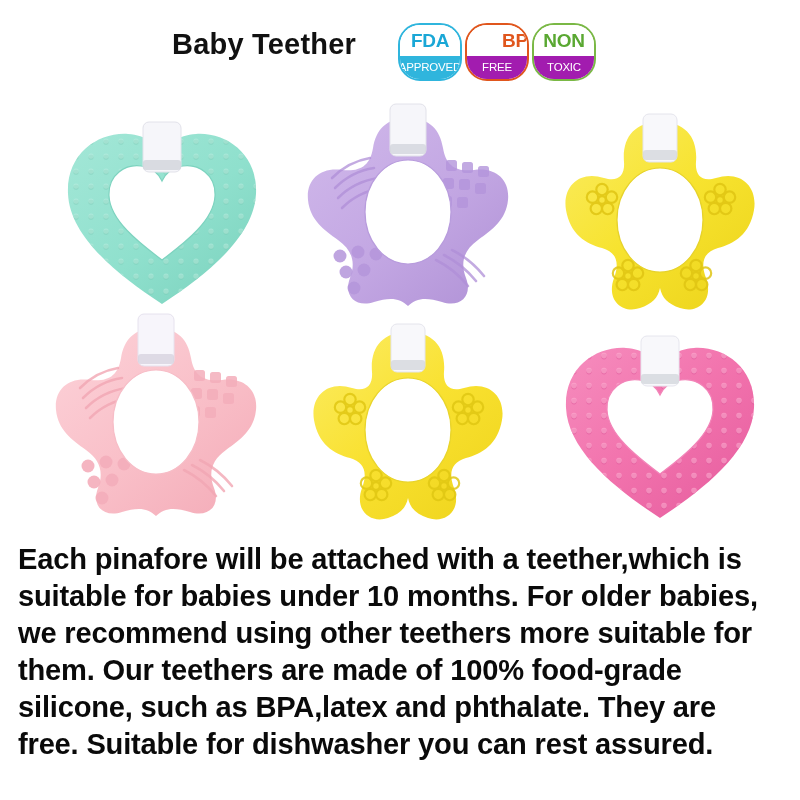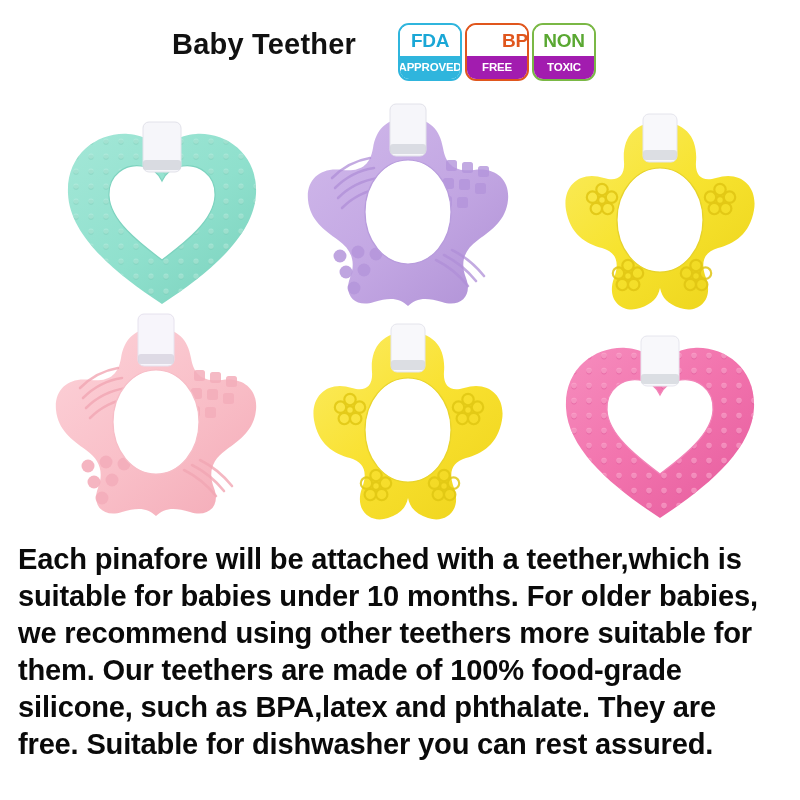--- a/index.html
+++ b/index.html
@@ -16,34 +16,34 @@
   
   .header{position:absolute;left:0;top:0;width:800px;height:100px;}
   .title{
     position:absolute;left:172px;top:28px;
     font-size:29px;font-weight:bold;color:#111;
     letter-spacing:.2px;white-space:nowrap;
     font-family:"Liberation Sans","DejaVu Sans",sans-serif;
   }
   .badges{position:absolute;left:398px;top:23px;display:flex;gap:3px;}
   .badge{
-    width:64px;height:58px;border-radius:11px;
+    width:64px;height:58px;border-radius:22px;
     border:2.5px solid #0000;
     box-sizing:border-box;
     overflow:hidden;display:flex;flex-direction:column;
     background:#fff;
   }
   .badge .b-top{
     flex:0 0 58%;display:flex;align-items:center;justify-content:center;
     background:#fff;
     font-weight:bold;font-size:19px;letter-spacing:-.3px;line-height:1;
   }
   .badge .b-bot{
     flex:1 1 auto;display:flex;align-items:center;justify-content:center;
-    color:#fff;font-weight:bold;font-size:11.5px;letter-spacing:-.2px;line-height:1;
+    color:#fff;font-weight:normal;font-size:11.5px;letter-spacing:-.2px;line-height:1;
   }
   .badge-fda{border-color:#2fb5dd;}
   .badge-fda .b-top{color:#1aa7d6;}
   .badge-fda .b-bot{background:#2fb5dd;}
   .badge-bpa{border-color:#e0561d;}
   .badge-bpa .b-top{color:#e0561d;padding-left:48px;}
   .badge-bpa .b-bot{background:#a21caf;}
   .badge-non{border-color:#7ab845;}
   .badge-non .b-top{color:#5aa832;}
   .badge-non .b-bot{background:#a21caf;}

